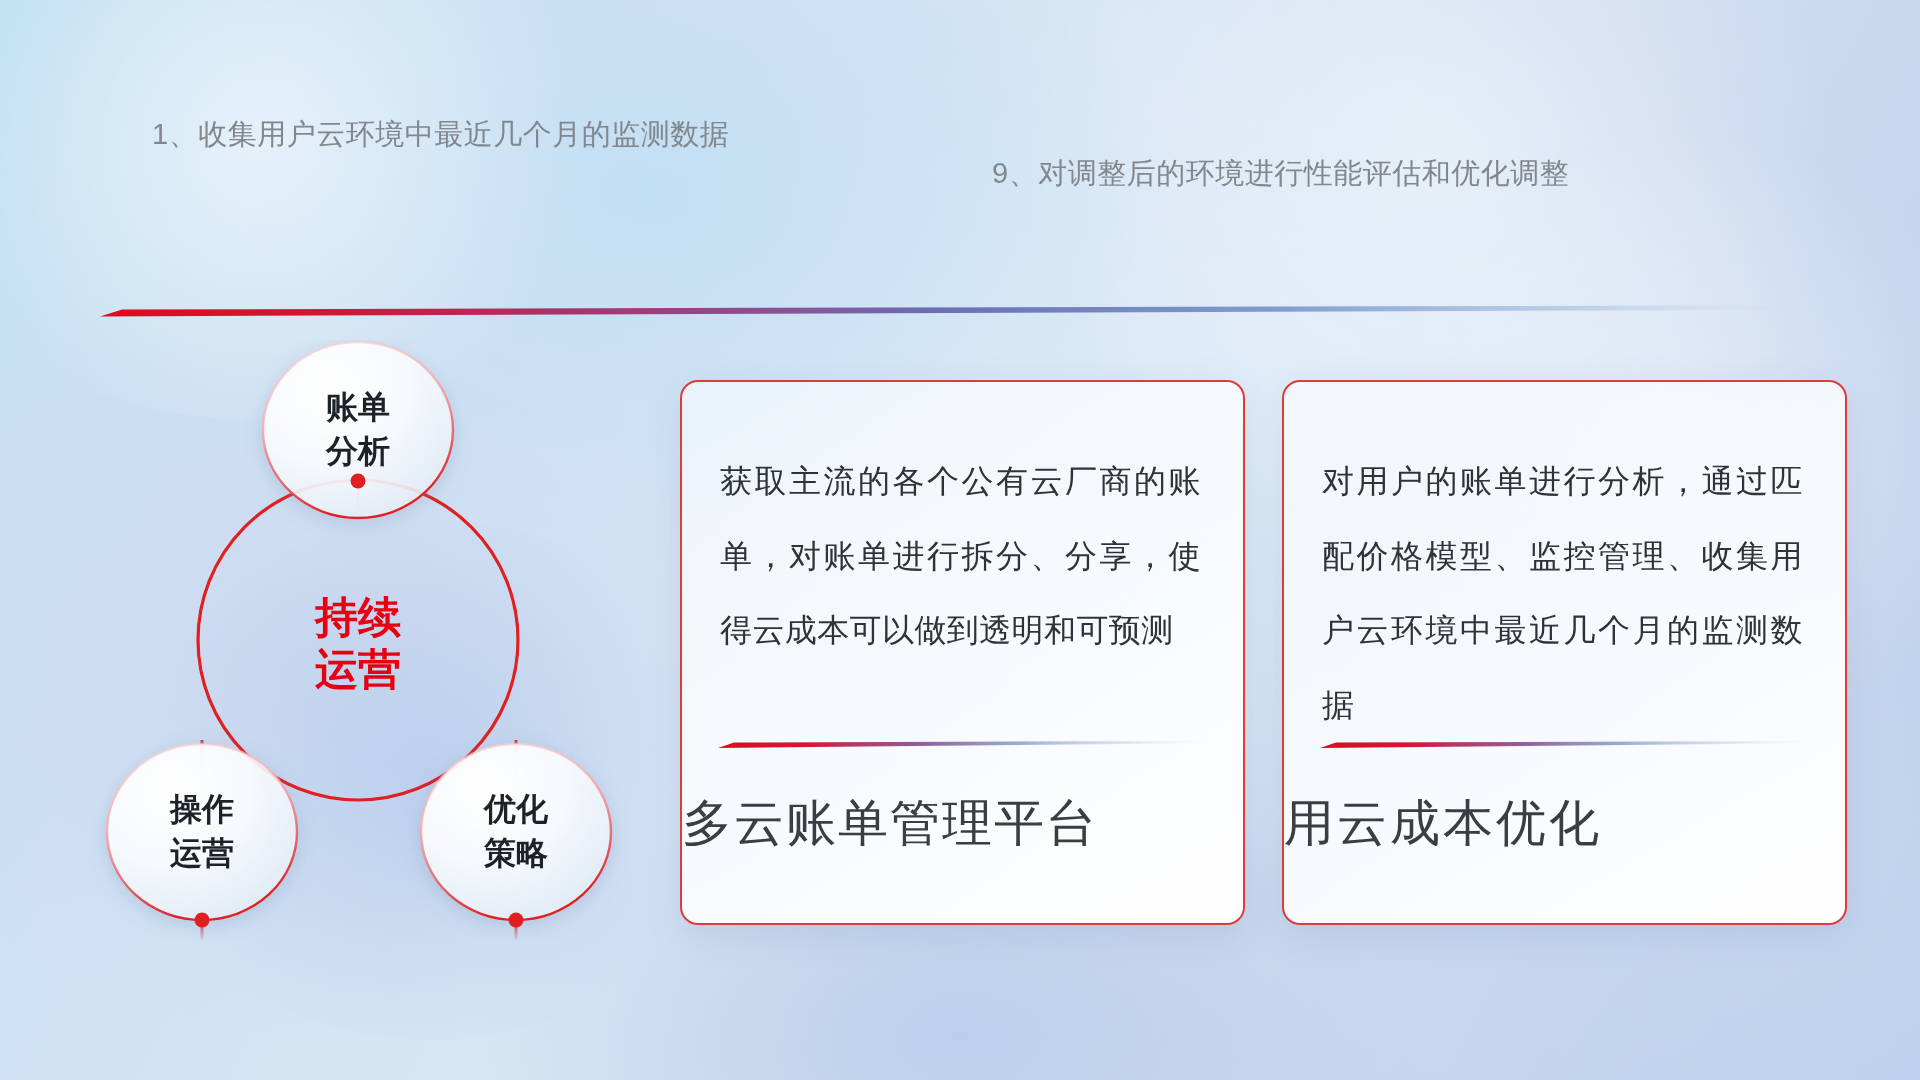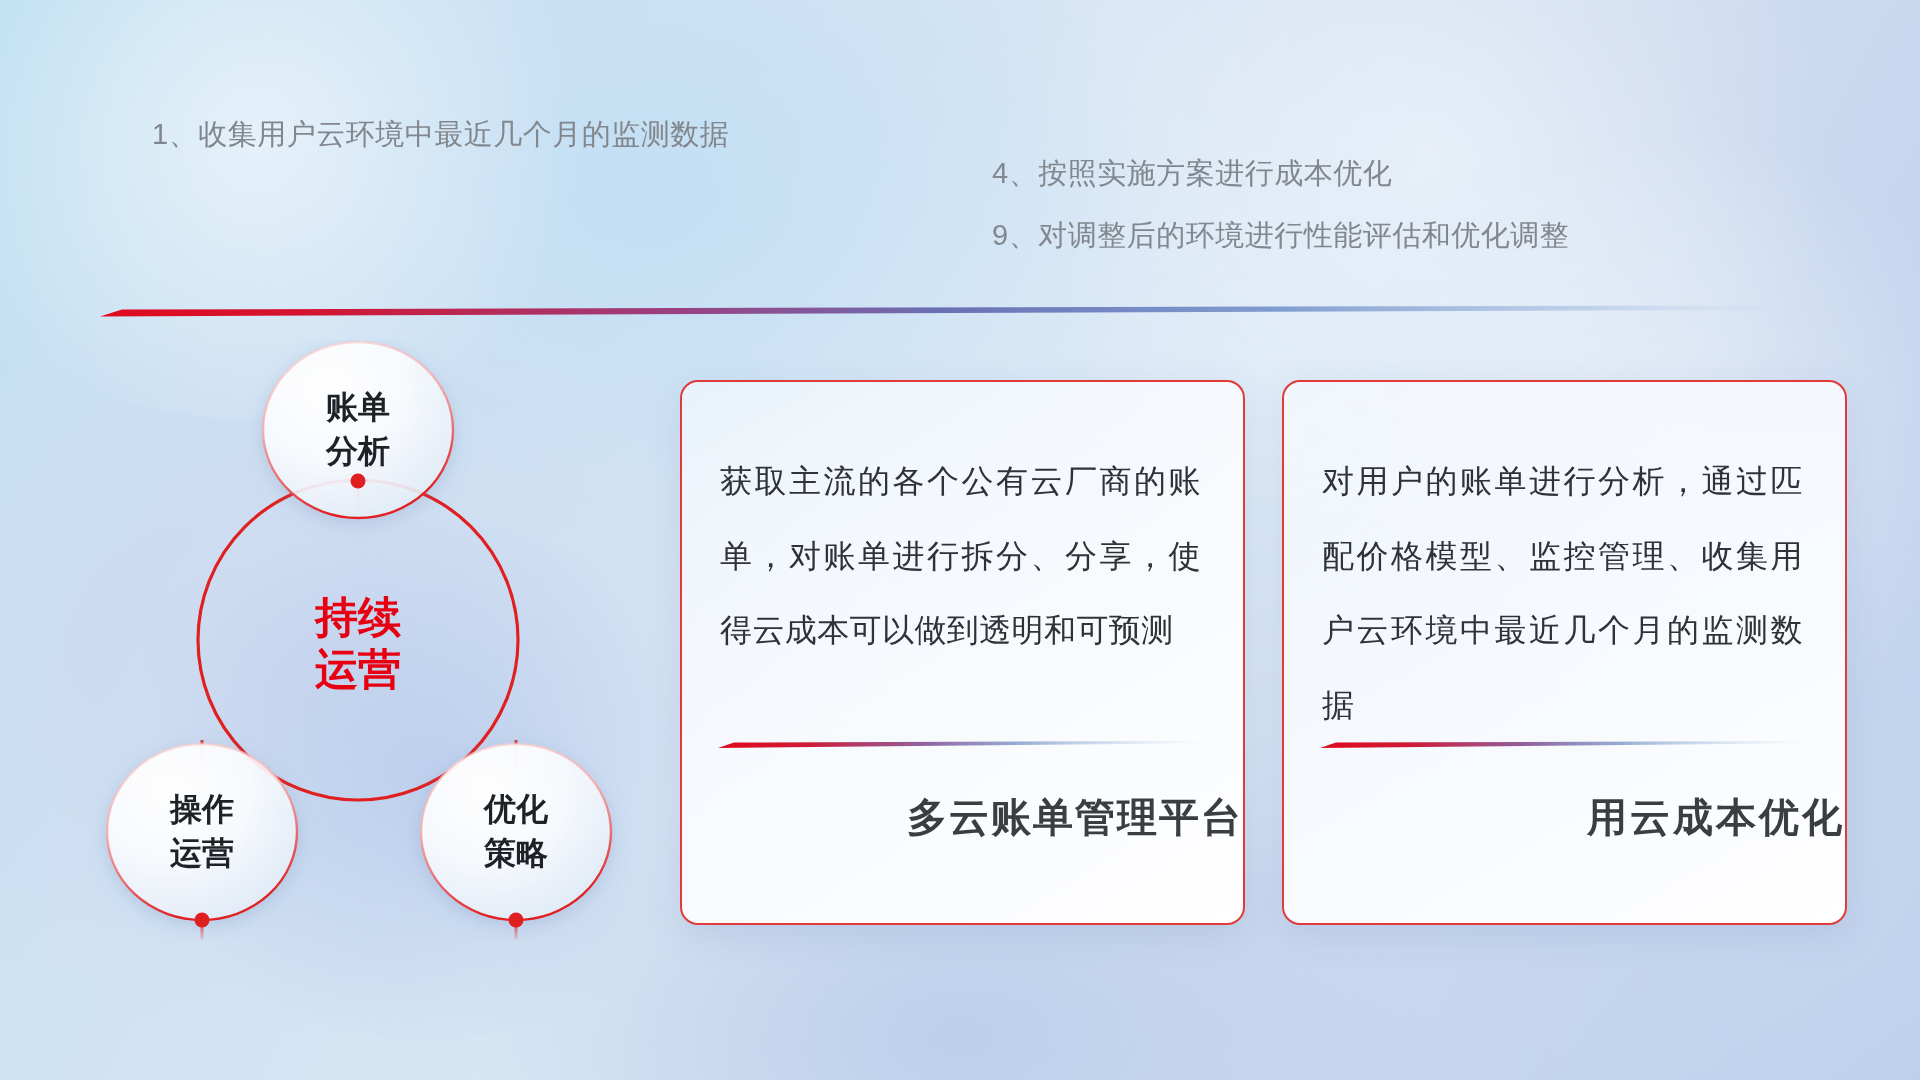--- a/index.html
+++ b/index.html
@@ -101,44 +101,43 @@
     left: 36px;
     width: 492px;
     height: 9px;
     top: 358px;
   }
 
   .card-title {
     position: absolute;
     left: 0; right: 0;
     top: 408px;
-    text-align: right;
+    text-align: left;
     color: #3a3d41;
-    font-size: 40px;
-    font-weight: bold;
+    font-size: 50px;
+    font-weight: normal;
     letter-spacing: 2px;
   }
   #card-2 .card-title { letter-spacing: 3px; }
 </style>
 </head>
 <body>
 
 <div id="slide">
 
   <div class="blob blob-a"></div>
   <div class="blob blob-b"></div>
   <div class="blob blob-c"></div>
   <div class="blob blob-d"></div>
 
   <div class="bullets" id="bullets-left">
     <div class="line">1、收集用户云环境中最近几个月的监测数据</div>
   </div>
 
   <div class="bullets" id="bullets-right">
-    <div class="line">4、按照实施方案进行成本优化</div>
     <div class="line">9、对调整后的环境进行性能评估和优化调整</div>
   </div>
 
   <svg id="divider" viewBox="0 0 1688 14" preserveAspectRatio="none">
     <defs>
       <linearGradient id="divGrad" x1="0" y1="0" x2="1" y2="0">
         <stop offset="0" stop-color="#e00a1e" stop-opacity="1"></stop>
         <stop offset="0.12" stop-color="#d31430" stop-opacity="1"></stop>
         <stop offset="0.34" stop-color="#9a4080" stop-opacity="1"></stop>
         <stop offset="0.50" stop-color="#6a70b4" stop-opacity="1"></stop>

